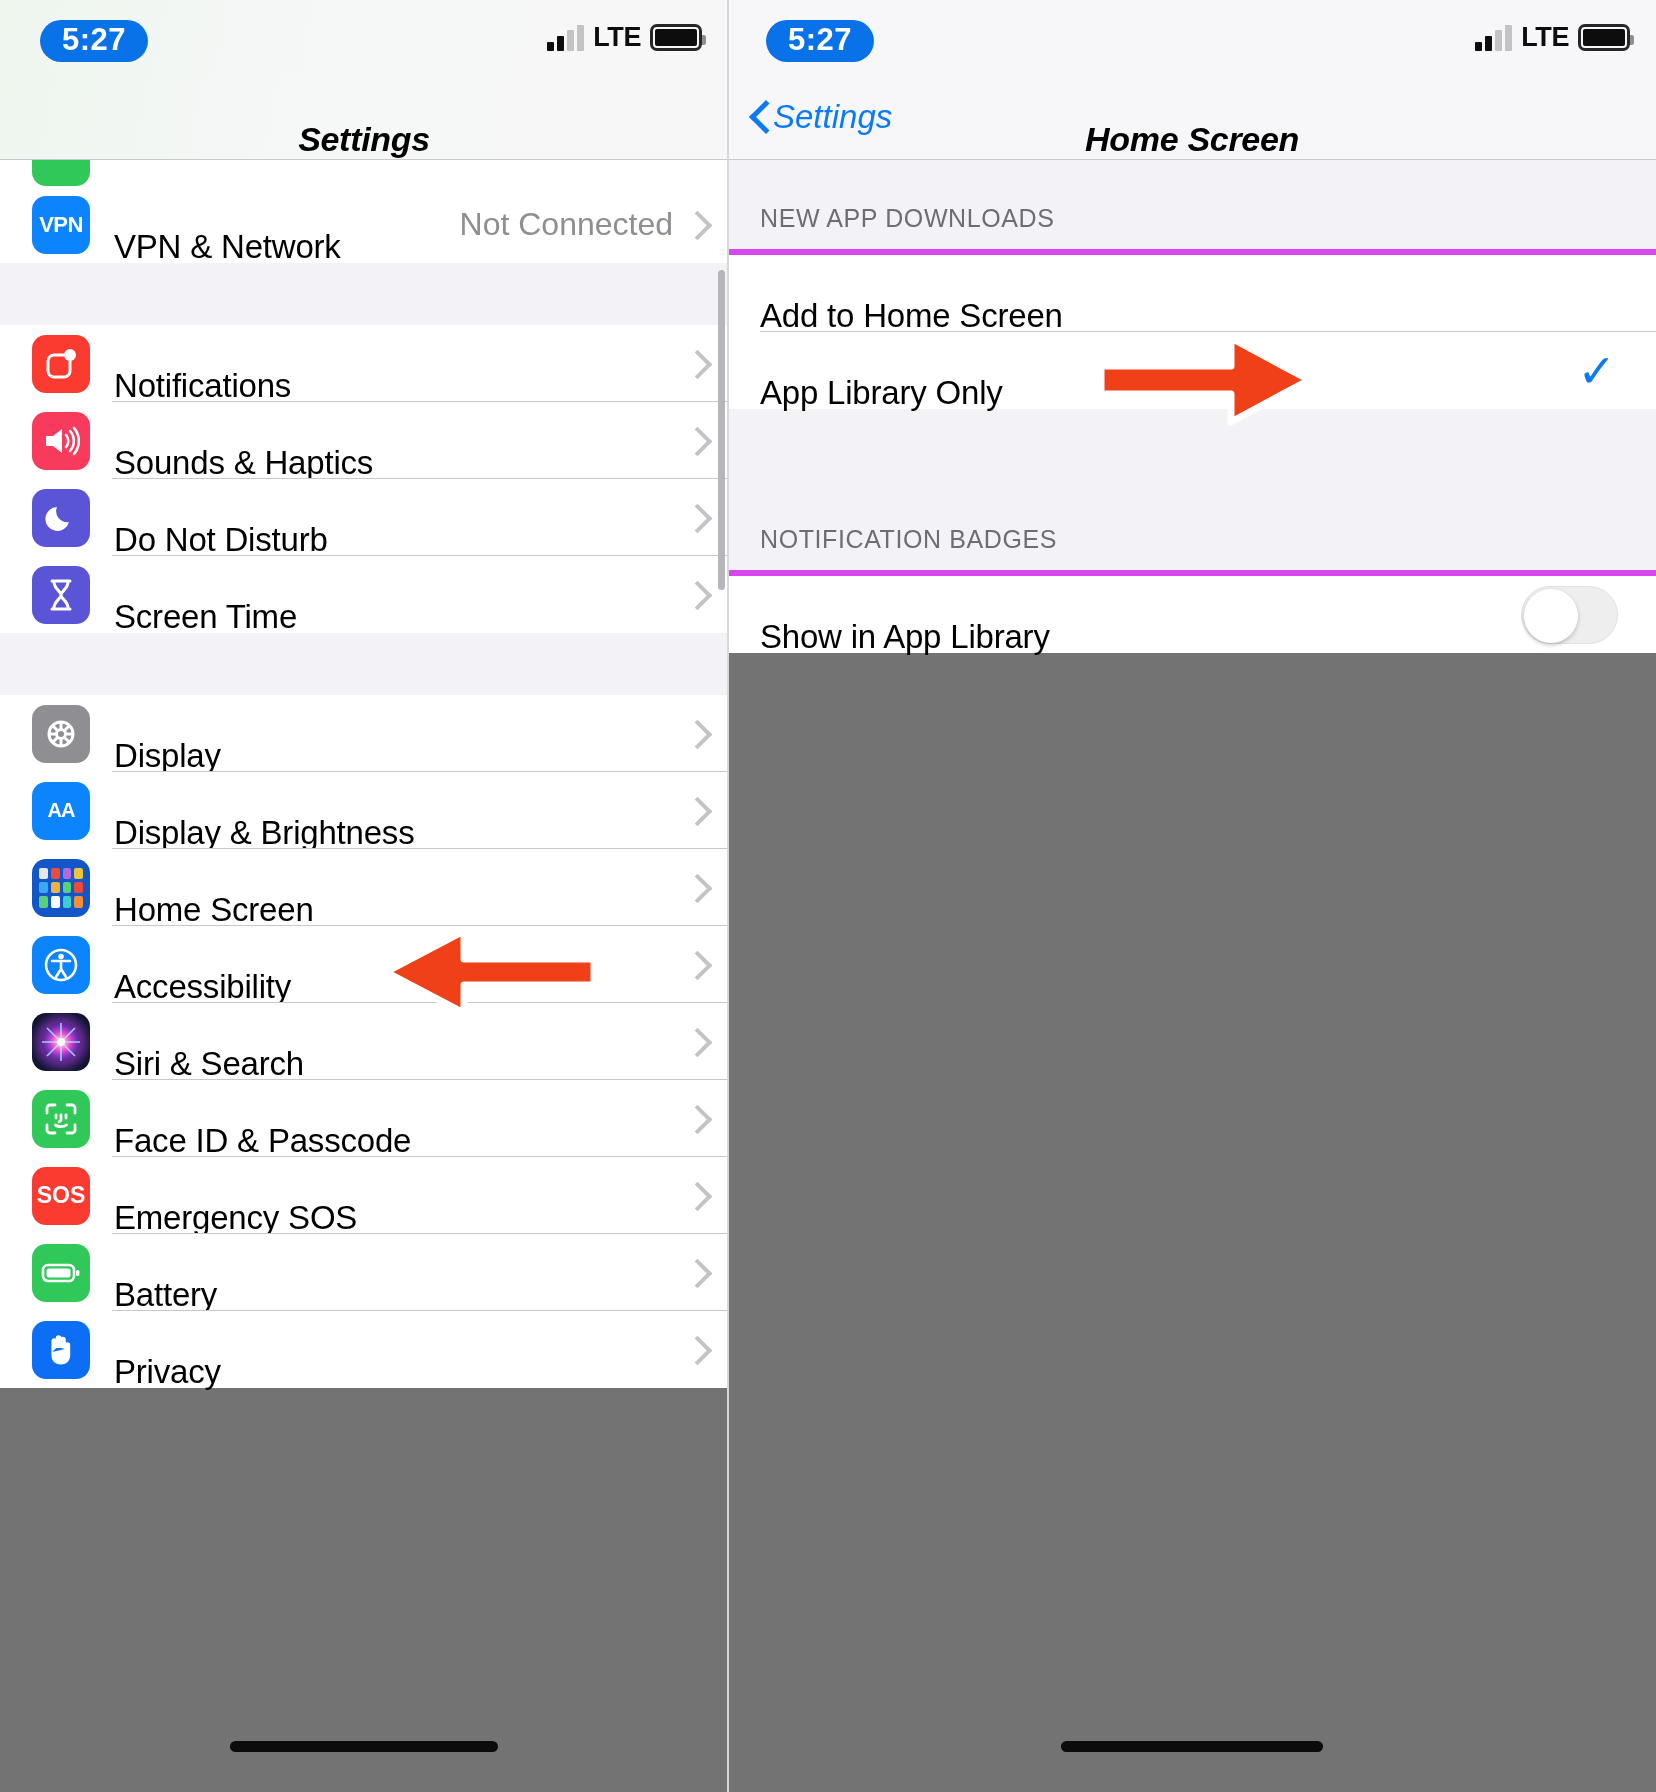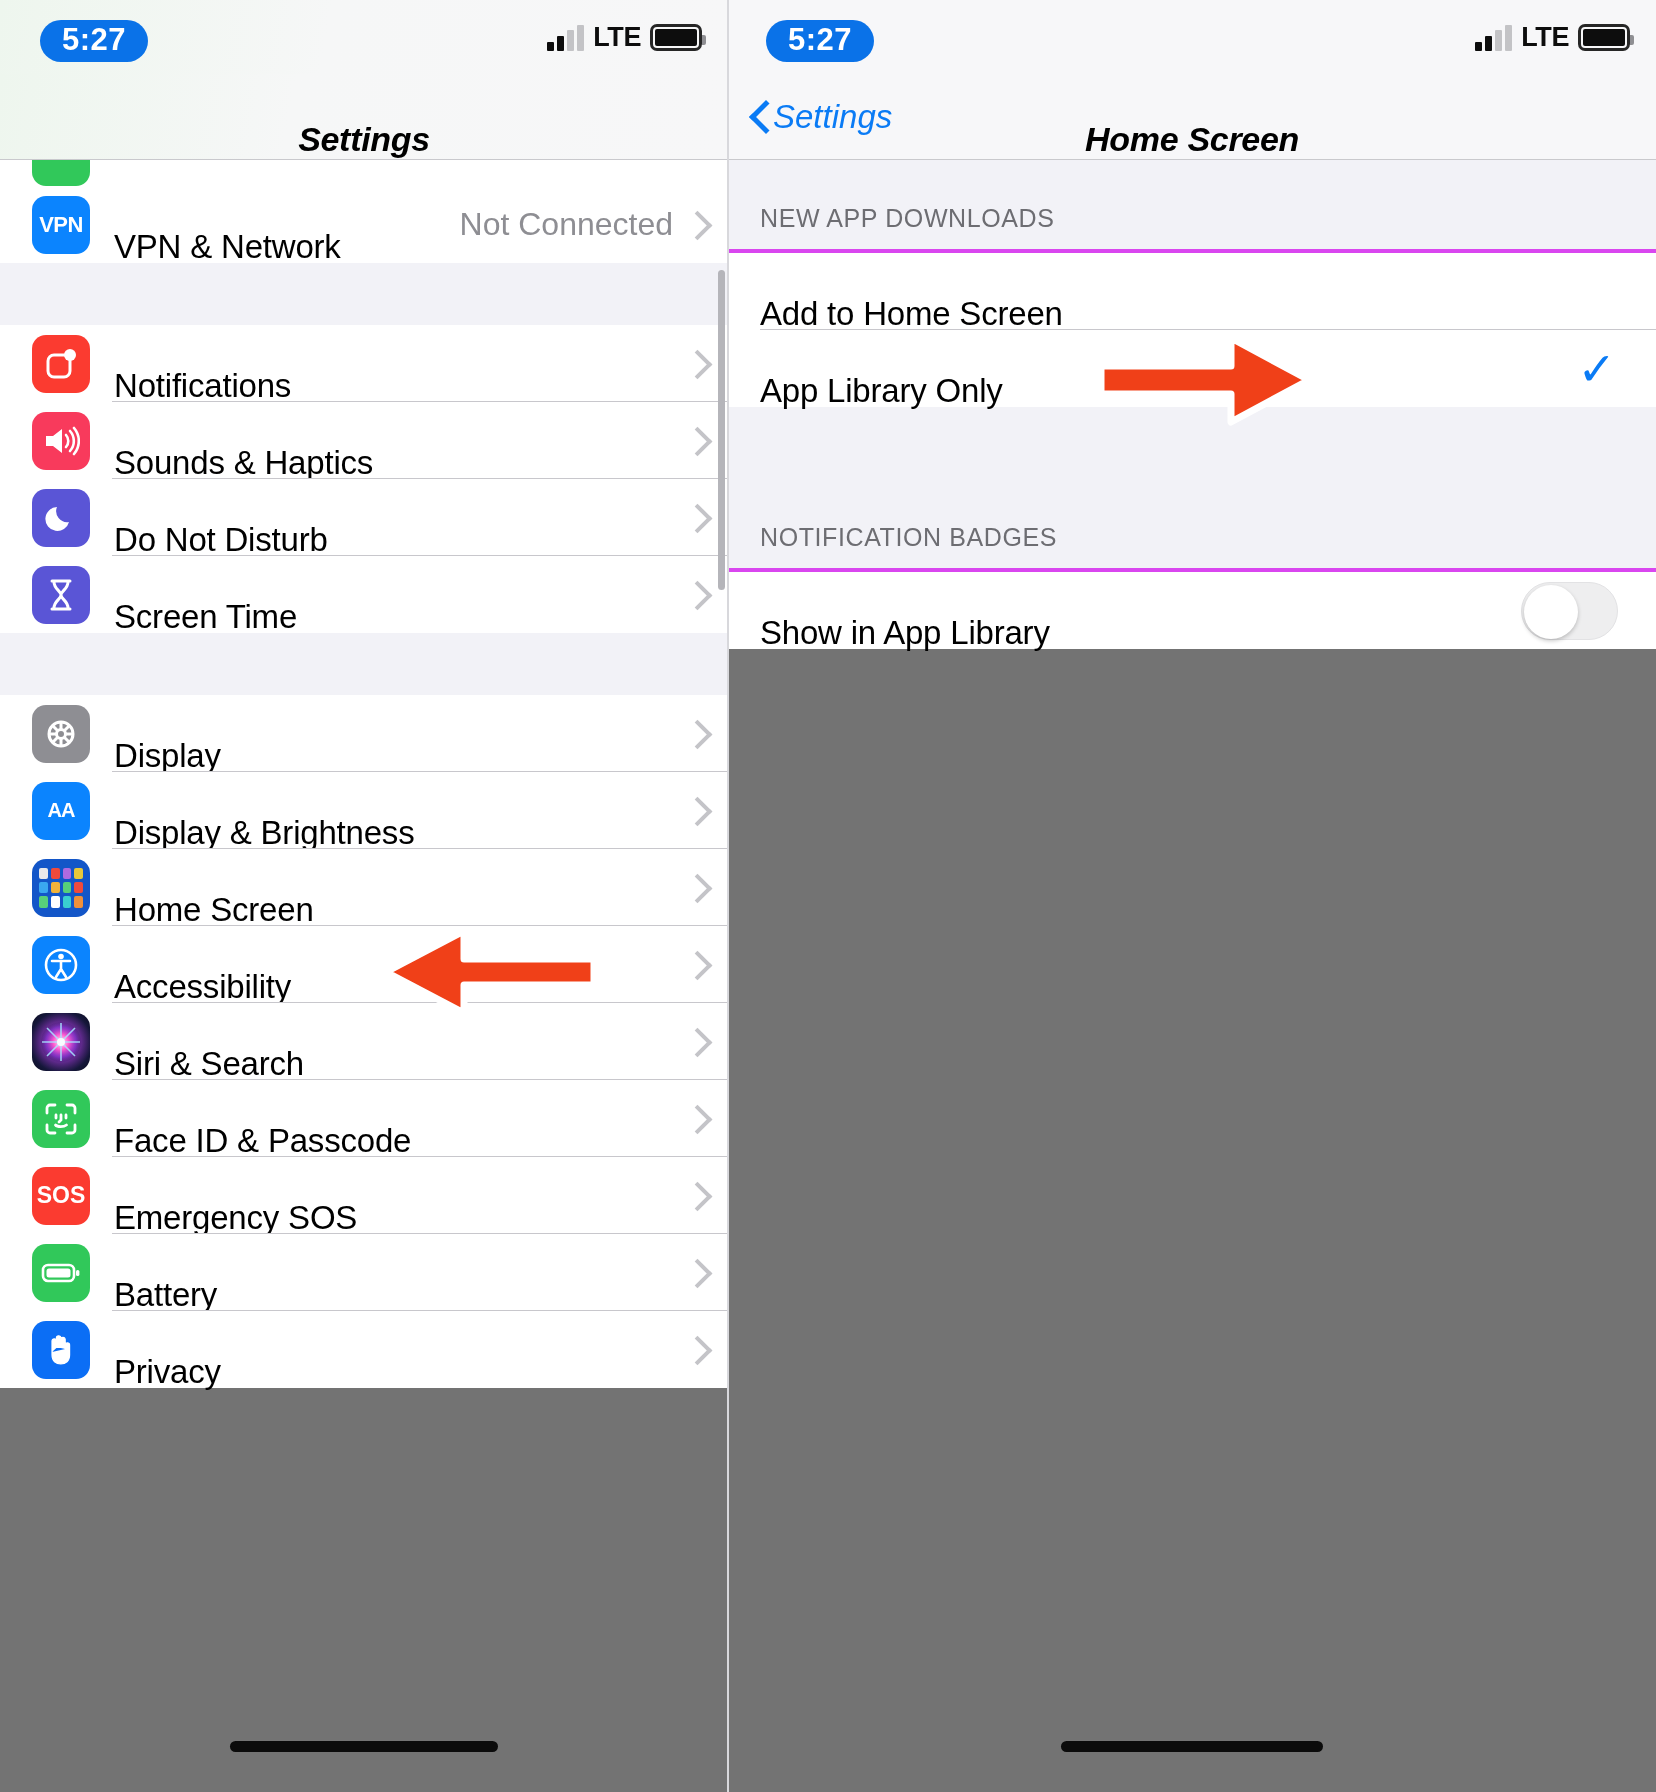--- a/index.html
+++ b/index.html
@@ -85,21 +85,21 @@
   .gap { background: #f2f2f7; }
   .gap.g1 { height: 62px; }
   .gap.g2 { height: 62px; }
   .gap.g3 { height: 64px; }
 
   .section-header {
     background: #f2f2f7;
     font-size: 25px; color: #6d6d72;
     letter-spacing: 0.6px;
     padding: 44px 0 16px 32px;
-    border-bottom: 4px solid #d946ef;
+    border-bottom: 6px solid #d946ef;
   }
   .section-header.nb { padding-top: 52px; }
 
   .row {
     display: flex; align-items: center;
     height: 77px; padding-left: 32px; position: relative;
     background: #ffffff;
   }
   .row-sep { position: absolute; left: 112px; right: 0; bottom: 0; height: 1px; background: #c8c7cc; }
   .row.noicon .row-sep { left: 32px; }

